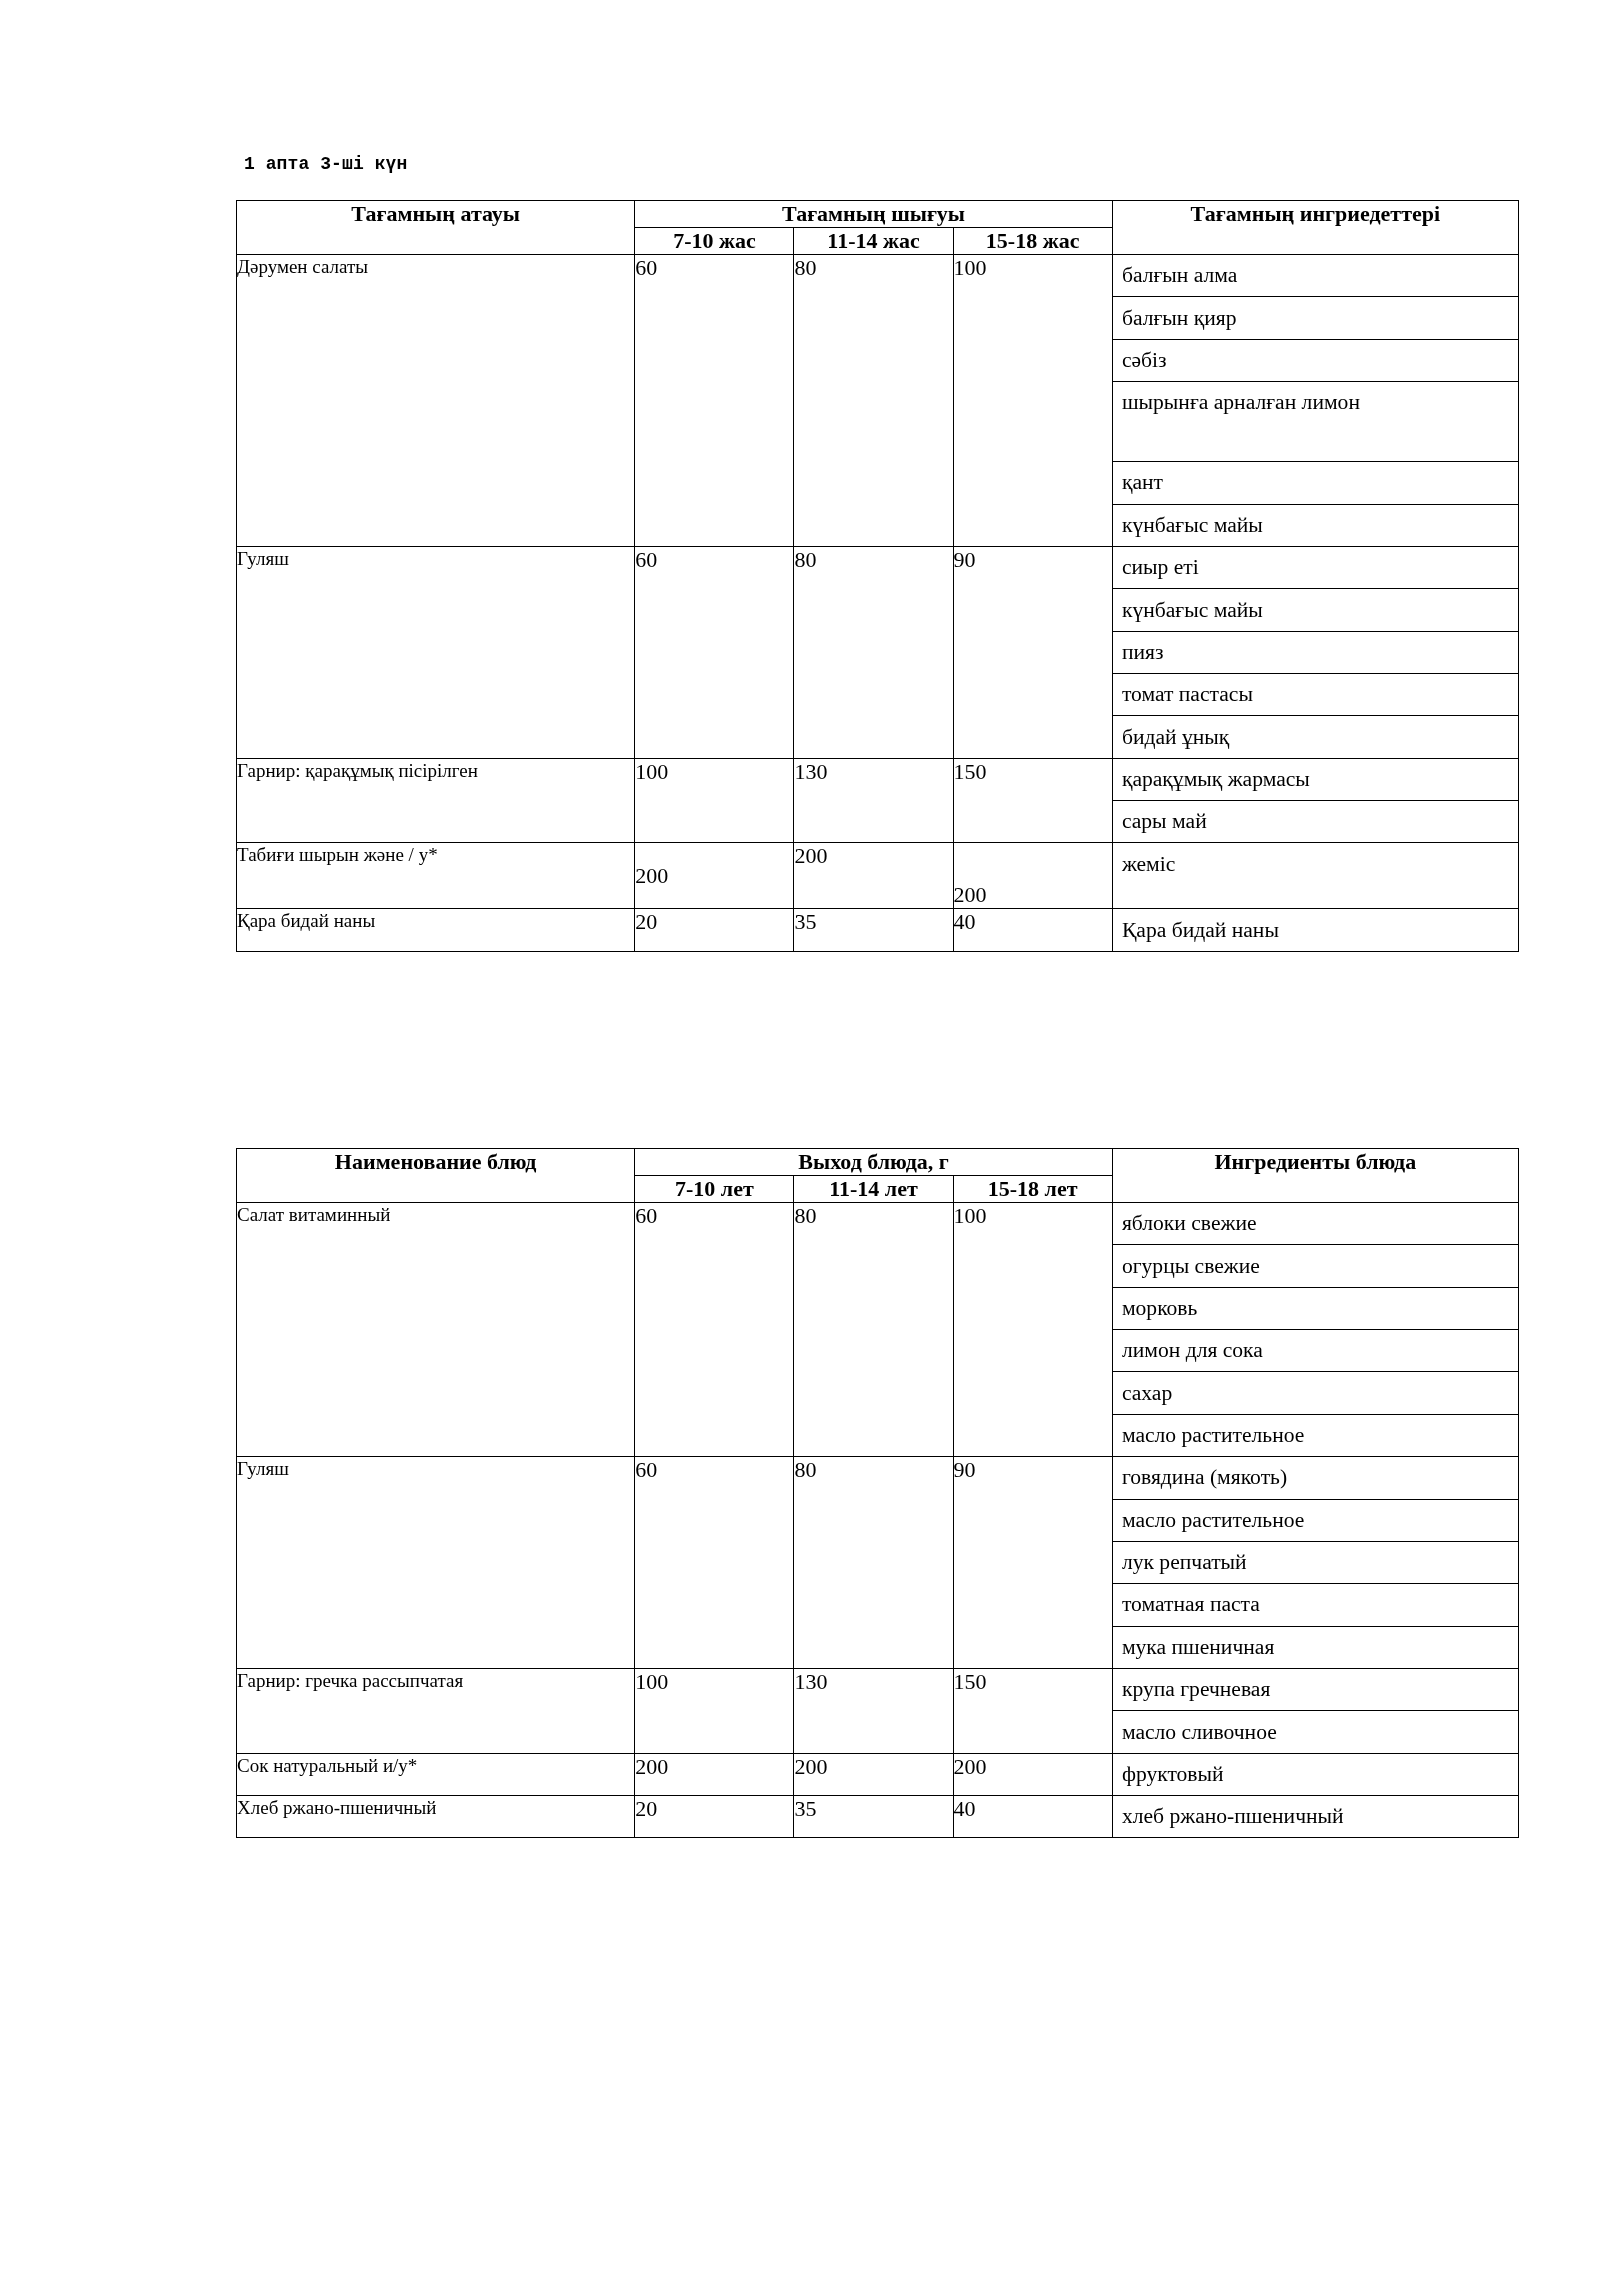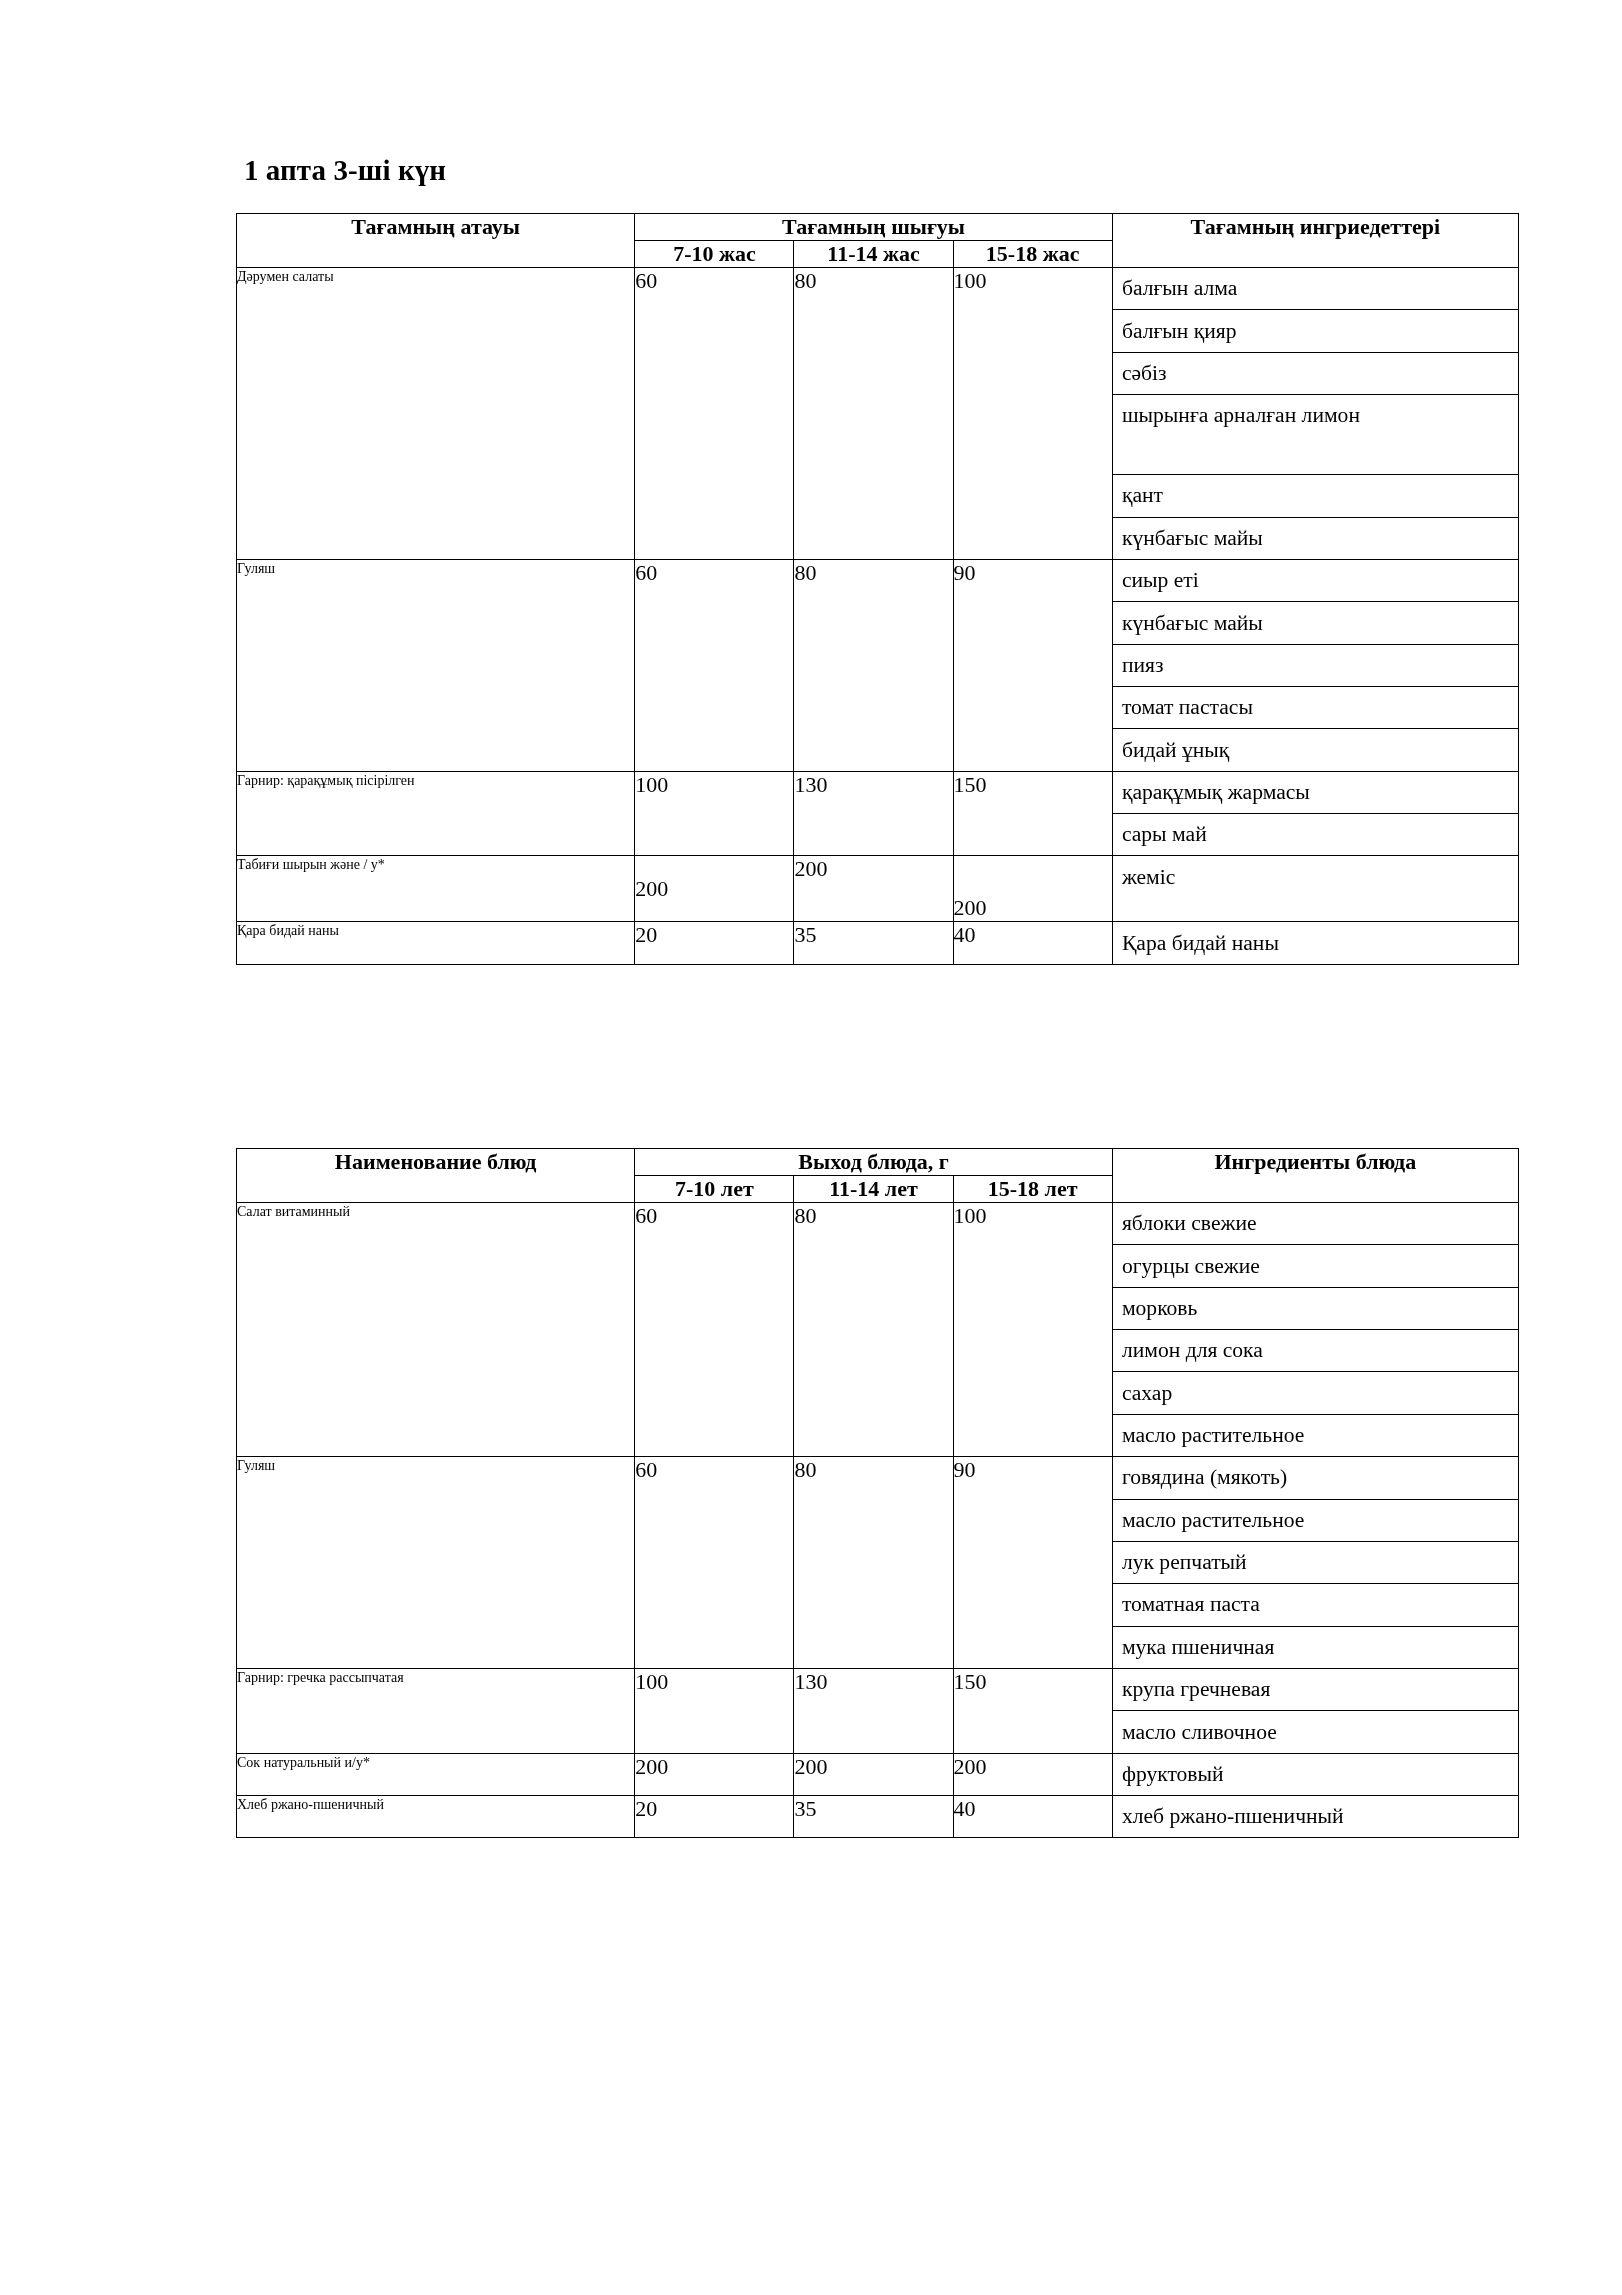--- a/index.html
+++ b/index.html
@@ -24,45 +24,46 @@
   }
   .block {
     position: absolute;
     left: 236px;
     width: 1283px;
   }
   .block-1 { top: 154px; }
   .block-2 { top: 1148px; }
 
   .caption {
-    font-size: 29px;
+    font-size: 18px;
     font-weight: bold;
     margin: 0 0 26px 7.9px;
     letter-spacing: 0.1px;
+    font-family: Liberation Mono, monospace;
   }
 
   table.menu {
     border-collapse: collapse;
     width: 1283px;
     table-layout: fixed;
   }
   table.menu td, table.menu th {
     border: 1.3px solid #000000;
     padding: 0;
     vertical-align: top;
   }
   .hcell {
     text-align: center;
     font-weight: bold;
     font-size: 22px;
     padding: 9.2px 5.2px;
     vertical-align: middle;
   }
   .namecell {
-    font-size: 14px;
+    font-size: 19px;
     padding: 7.9px 9.2px;
     text-align: left;
     vertical-align: top;
     line-height: 1.3;
   }
   .numcell {
     font-size: 22px;
     text-align: left;
     vertical-align: top;
     padding: 7.9px 3.9px;

